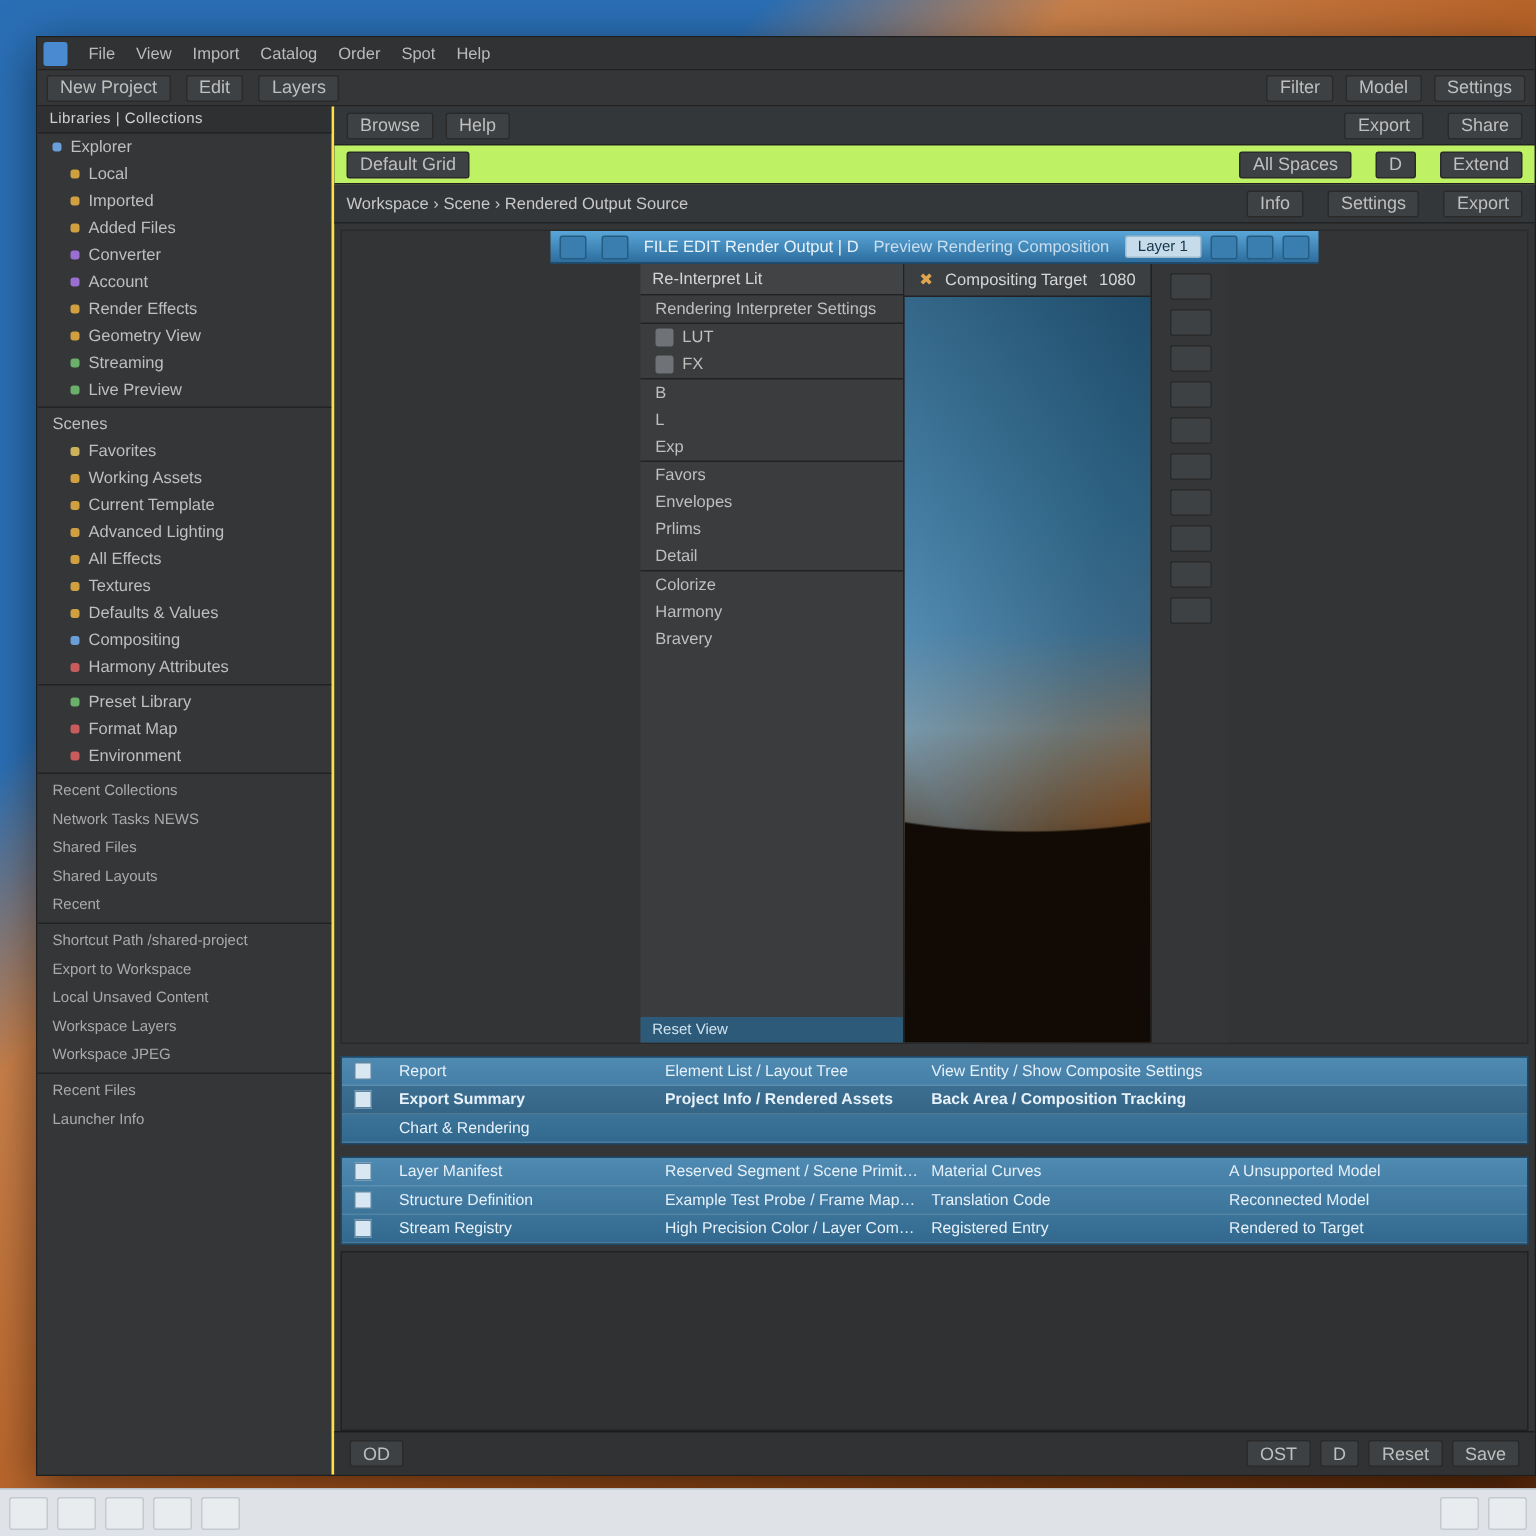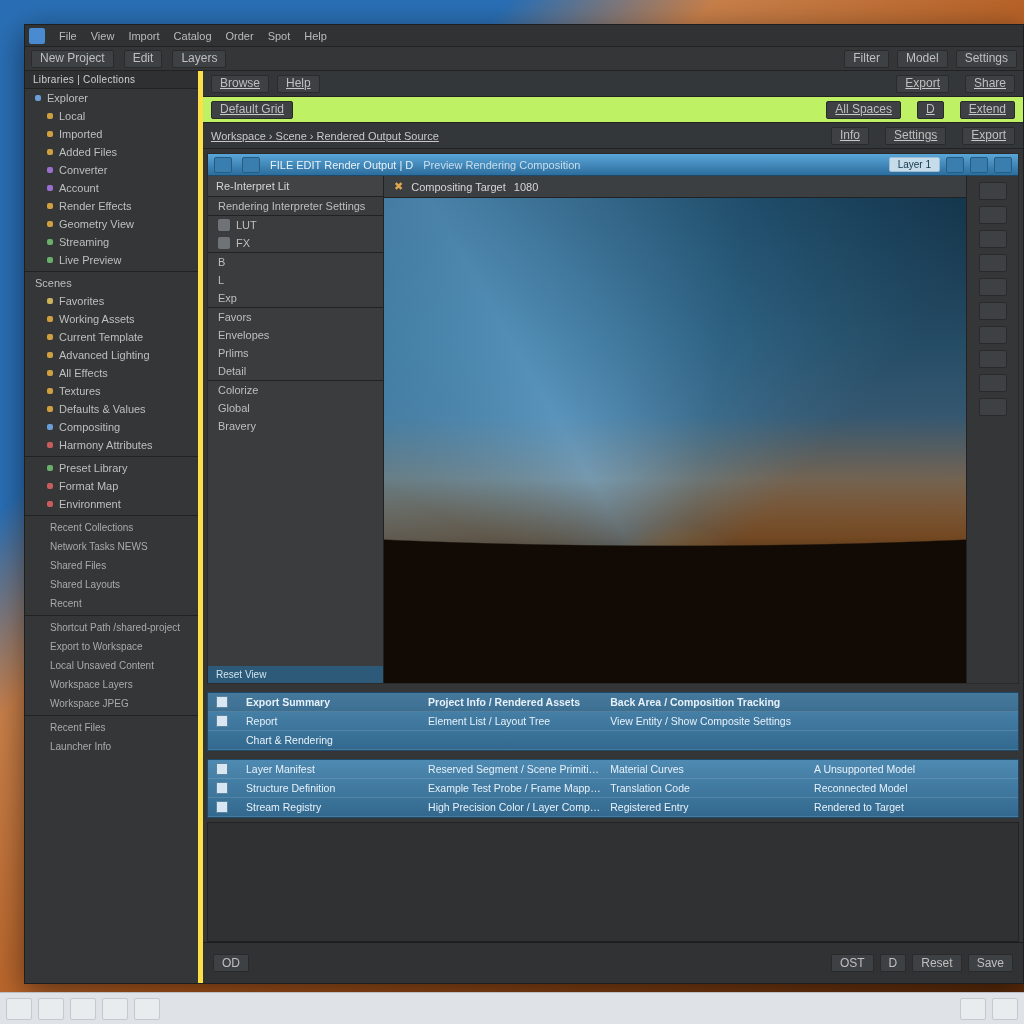--- a/index.html
+++ b/index.html
@@ -24,34 +24,34 @@
   
   .toolbar { height: 24px; background: #343638; display: flex; align-items: center; padding: 0 6px; gap: 10px; border-bottom: 1px solid #222; }
   .tool-btn, .pill, .chip {
     background: #3e4143; border: 1px solid #2a2a2a; color: #bfbfbf;
     padding: 1px 8px; height: 18px; line-height: 15px; border-radius: 2px;
     font-size: 12px; display: inline-flex; align-items: center; cursor: pointer;
   }
   
   .body { flex: 1; display: flex; min-height: 0; }
   
-  .sidebar { width: 178px; background: #343638; border-right: 5px solid #fde047; overflow-y: auto; }
+  .sidebar { width: 198px; background: #343638; border-right: 2px solid #fde047; overflow-y: auto; }
   .side-group-hd { background: #2e3032; color: #d0d0d0; padding: 3px 8px; font-size: 10px; letter-spacing: .3px; border-bottom: 1px solid #222; }
   .side-item { display: flex; align-items: center; gap: 6px; padding: 3px 10px; color: #bfbfbf; cursor: pointer; }
   .side-item .dot { width: 6px; height: 6px; border-radius: 2px; background: #d0a040; flex: none; }
   .side-sub { padding-left: 22px; }
   .side-sep { height: 1px; background: #222; margin: 2px 0; }
-  .side-footer { color: #aaa; padding: 4px 10px; font-size: 10px; margin-left: 15px; }
+  .side-footer { color: #aaa; padding: 4px 10px; font-size: 10px; }
   
   .main { flex: 1; display: flex; flex-direction: column; min-width: 0; background: #333537; }
-  .row-strip { height: 26px; display: flex; align-items: center; gap: 8px; padding: 0 8px; border-bottom: 1px solid #222; background: #34373a; text-decoration: underline; }
+  .row-strip { height: 26px; display: flex; align-items: center; gap: 8px; padding: 0 8px; border-bottom: 1px solid #222; background: #34373a; }
   .row-strip.light { background: #bef264; }
   .row-strip .right { margin-left: auto; display: flex; gap: 16px; }
   
-  .doc { margin: 4px; border: 1px solid #2a2a2a; display: flex; flex-direction: column; background: #323436; min-height: 0; }
+  .doc { margin: 4px; border: 1px solid #2a2a2a; display: flex; flex-direction: column; background: #323436; min-height: 0; align-items: center; }
   .doc-titlebar {
     height: 22px;
     background: linear-gradient(#5aa6d8, #2c6d9d);
     color: #e8f2fa; display: flex; align-items: center; gap: 10px; padding: 0 6px;
     border-bottom: 1px solid #1d4a6a;
   }
   .doc-titlebar .tbtn { width: 18px; height: 16px; background: #3a7eb0; border: 1px solid #255c82; border-radius: 2px; cursor: pointer; }
   .doc-titlebar .right { margin-left: auto; display: flex; gap: 6px; align-items: center; }
   .lbl-box { background: #c7dceb; color: #14344a; padding: 1px 8px; border-radius: 2px; font-size: 10px; border: 1px solid #9cbbd0; }
   .doc-body { flex: 1; display: flex; min-height: 0; }
@@ -82,21 +82,21 @@
   .right-dock { width:52px; background:#343638; border-left:1px solid #222; display:flex; flex-direction:column; align-items:center; gap:6px; padding:6px 4px; }
   .dock-ic { width:28px; height:18px; background:#3e4143; border:1px solid #2a2a2a; border-radius:2px; cursor:pointer; }
   
   .blue-panel { background: linear-gradient(#4f8ab2, #32688d); color:#e6f1fa; border:1px solid #1d4a6a; margin:4px; }
   .bp-row { display:grid; grid-template-columns: 22px 1.6fr 1.6fr 1.8fr 1.8fr; align-items:center; gap:8px; padding:3px 8px; border-bottom:1px solid rgba(255,255,255,.12); font-size:10.5px; }
   .bp-row.head { background: rgba(0,0,0,.12); font-weight:600; }
   .bp-row .cell { white-space:nowrap; overflow:hidden; text-overflow:ellipsis; }
   .bp-row .chk { width:12px; height:12px; background:#d9e7f2; border:1px solid #5c85a2; }
   .dark-gap { height:120px; background:#2f3133; margin:0 4px; border:1px solid #222; }
   
-  .statusbar { height:41px; background:#303234; border-top:1px solid #1c1c1c; display:flex; align-items:center; gap:10px; padding:0 10px; color:#bbb; font-size:10px; }
+  .statusbar { height:29px; background:#303234; border-top:1px solid #1c1c1c; display:flex; align-items:center; gap:10px; padding:0 10px; color:#bbb; font-size:10px; }
   .statusbar .right { margin-left:auto; display:flex; gap:6px; }
   
   .taskbar { position:absolute; left:0; right:0; bottom:0; height:32px; background:#dfe3e7; border-top:1px solid #b9bfc6; display:flex; align-items:center; padding:0 6px; gap:6px; }
   .task-btn { height:22px; min-width:26px; background:#e8ecef; border:1px solid #c4c9cf; border-radius:2px; }
   ::-webkit-scrollbar { width:10px; background:#2b2d2f; }
   ::-webkit-scrollbar-thumb { background:#4a4d50; }
 </style>
 </head>
 <body>
 
@@ -318,21 +318,21 @@
                   <span>Prlims</span>
                 </div>
               <div class="insp-row">
                   <span>Detail</span>
                 </div>
               <div class="insp-sep"></div>
               <div class="insp-row">
                   <span>Colorize</span>
                 </div>
               <div class="insp-row">
-                  <span>Global</span>
+                  <span>Harmony</span>
                 </div>
               <div class="insp-row">
                   <span>Bravery</span>
                 </div>
               <div class="insp-footer">Reset View</div>
             </div>
 
             <div class="viewer">
               <div class="viewer-hd">
                 <span style="color:#e0a64e">✖</span>
@@ -354,32 +354,32 @@
               <div class="dock-ic"></div>
               <div class="dock-ic"></div>
               <div class="dock-ic"></div>
               <div class="dock-ic"></div>
               <div class="dock-ic"></div>
             </div>
           </div>
         </div>
 
         <div class="blue-panel">
+          <div class="bp-row">
+            <span class="chk"></span>
+            <span class="cell">Report</span>
+            <span class="cell">Element List / Layout Tree</span>
+            <span class="cell">View Entity / Show Composite Settings</span>
+            <span class="cell"></span>
+          </div>
           <div class="bp-row head">
             <span class="chk"></span>
             <span class="cell">Export Summary</span>
             <span class="cell">Project Info / Rendered Assets</span>
             <span class="cell">Back Area / Composition Tracking</span>
-            <span class="cell"></span>
-          </div>
-          <div class="bp-row">
-            <span class="chk"></span>
-            <span class="cell">Report</span>
-            <span class="cell">Element List / Layout Tree</span>
-            <span class="cell">View Entity / Show Composite Settings</span>
             <span class="cell"></span>
           </div>
           <div class="bp-row">
             <span></span>
             <span class="cell">Chart &amp; Rendering</span>
             <span class="cell"></span>
               <span class="cell"></span>
               <span class="cell"></span>
           </div>
         </div>

